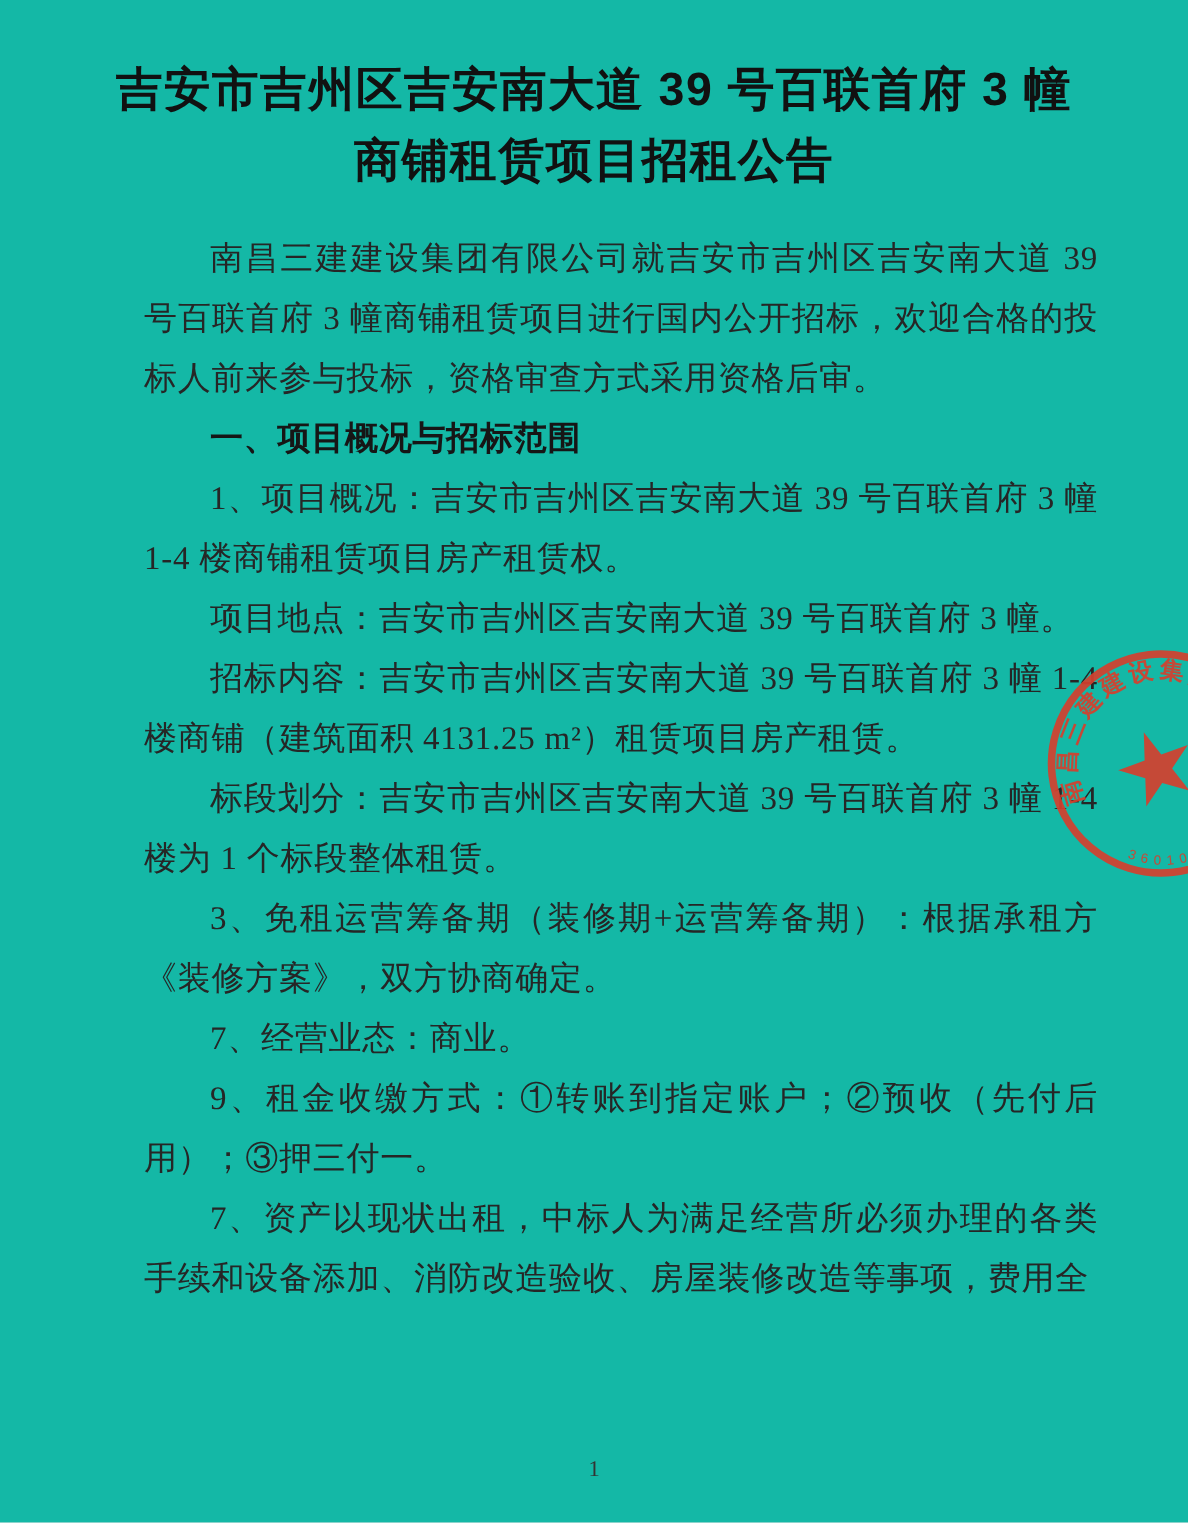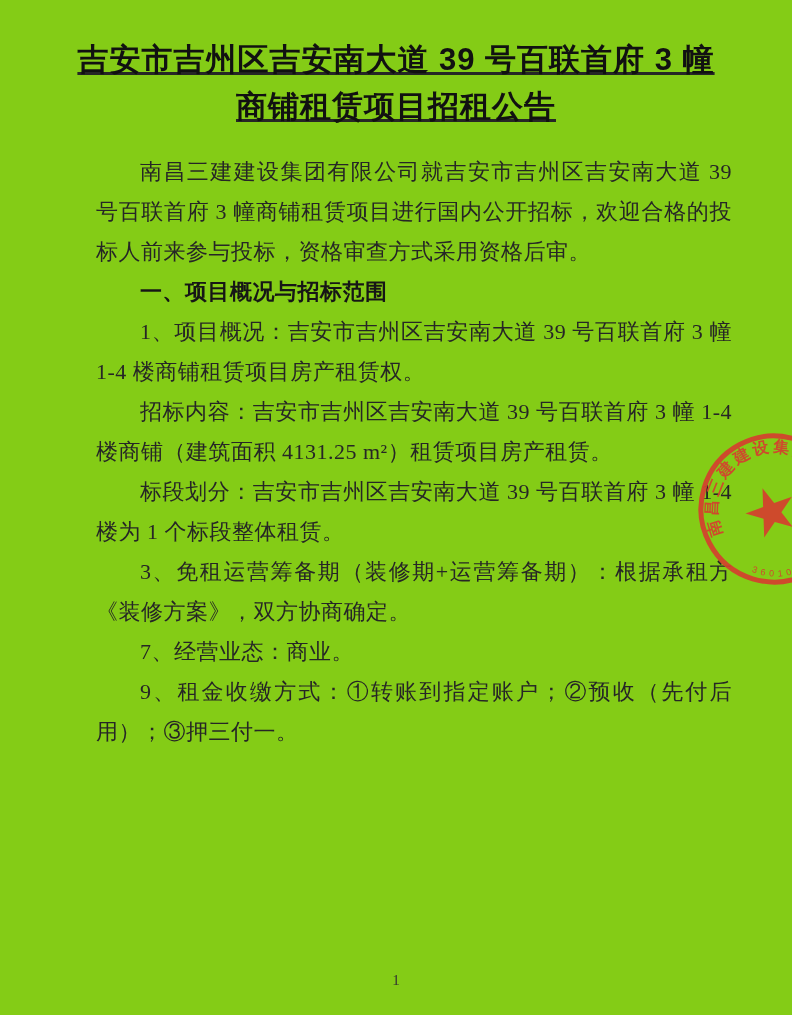--- a/index.html
+++ b/index.html
@@ -1,24 +1,23 @@
 <!DOCTYPE html>
 <html lang="zh"><head>
 <meta charset="utf-8">
 <style>
   html,body{margin:0;padding:0;background:#e8e8e8;}
   .page{
     position:relative;
     width:792px;height:1015px;
     margin:0 auto;
-    background:#84cc16;
+    background:#14b8a6;
     overflow:hidden;
     font-family:"Liberation Serif","DejaVu Serif",serif;
     color:#262626;
-    text-decoration:underline;
   }
   .title{
     margin:36px 46px 0 46px;
     text-align:center;
     font-family:"Liberation Sans","DejaVu Sans",sans-serif;
     font-weight:bold;
     font-size:31px;
     line-height:47px;
     color:#111;
     letter-spacing:1px;
@@ -65,25 +64,27 @@
 
   <div class="title">
     <div>吉安市吉州区吉安南大道 39 号百联首府 3 幢</div>
     <div>商铺租赁项目招租公告</div>
   </div>
 
   <div class="body-text">
     <p>南昌三建建设集团有限公司就吉安市吉州区吉安南大道 39 号百联首府 3 幢商铺租赁项目进行国内公开招标，欢迎合格的投标人前来参与投标，资格审查方式采用资格后审。</p>
     <p class="heading">一、项目概况与招标范围</p>
     <p>1、项目概况：吉安市吉州区吉安南大道 39 号百联首府 3 幢 1-4 楼商铺租赁项目房产租赁权。</p>
+    <p>项目地点：吉安市吉州区吉安南大道 39 号百联首府 3 幢。</p>
     <p>招标内容：吉安市吉州区吉安南大道 39 号百联首府 3 幢 1-4 楼商铺（建筑面积 4131.25 m²）租赁项目房产租赁。</p>
     <p>标段划分：吉安市吉州区吉安南大道 39 号百联首府 3 幢 1-4 楼为 1 个标段整体租赁。</p>
     <p>3、免租运营筹备期（装修期+运营筹备期）：根据承租方《装修方案》，双方协商确定。</p>
     <p>7、经营业态：商业。</p>
     <p>9、租金收缴方式：①转账到指定账户；②预收（先付后用）；③押三付一。</p>
+    <p>7、资产以现状出租，中标人为满足经营所必须办理的各类手续和设备添加、消防改造验收、房屋装修改造等事项，费用全</p>
   </div>
 
   <svg class="seal" viewBox="0 0 185 185" xmlns="http://www.w3.org/2000/svg">
     <g transform="rotate(-28 92 92)" fill="#d5402e" stroke="none">
       <circle cx="92" cy="92" r="73" fill="none" stroke="#d5402e" stroke-width="5"></circle>
       <path id="sealTopArc" d="M 35,92 A 57,57 0 1 1 149,92" fill="none"></path>
       <path id="sealBottomArc" d="M 28,96 A 64,64 0 0 0 156,96" fill="none"></path>
       <text font-size="16" letter-spacing="3" font-family="Liberation Sans, DejaVu Sans, sans-serif" font-weight="bold">
         <textPath href="#sealTopArc" startOffset="1%">南昌三建建设集团有限公司</textPath>
       </text>

